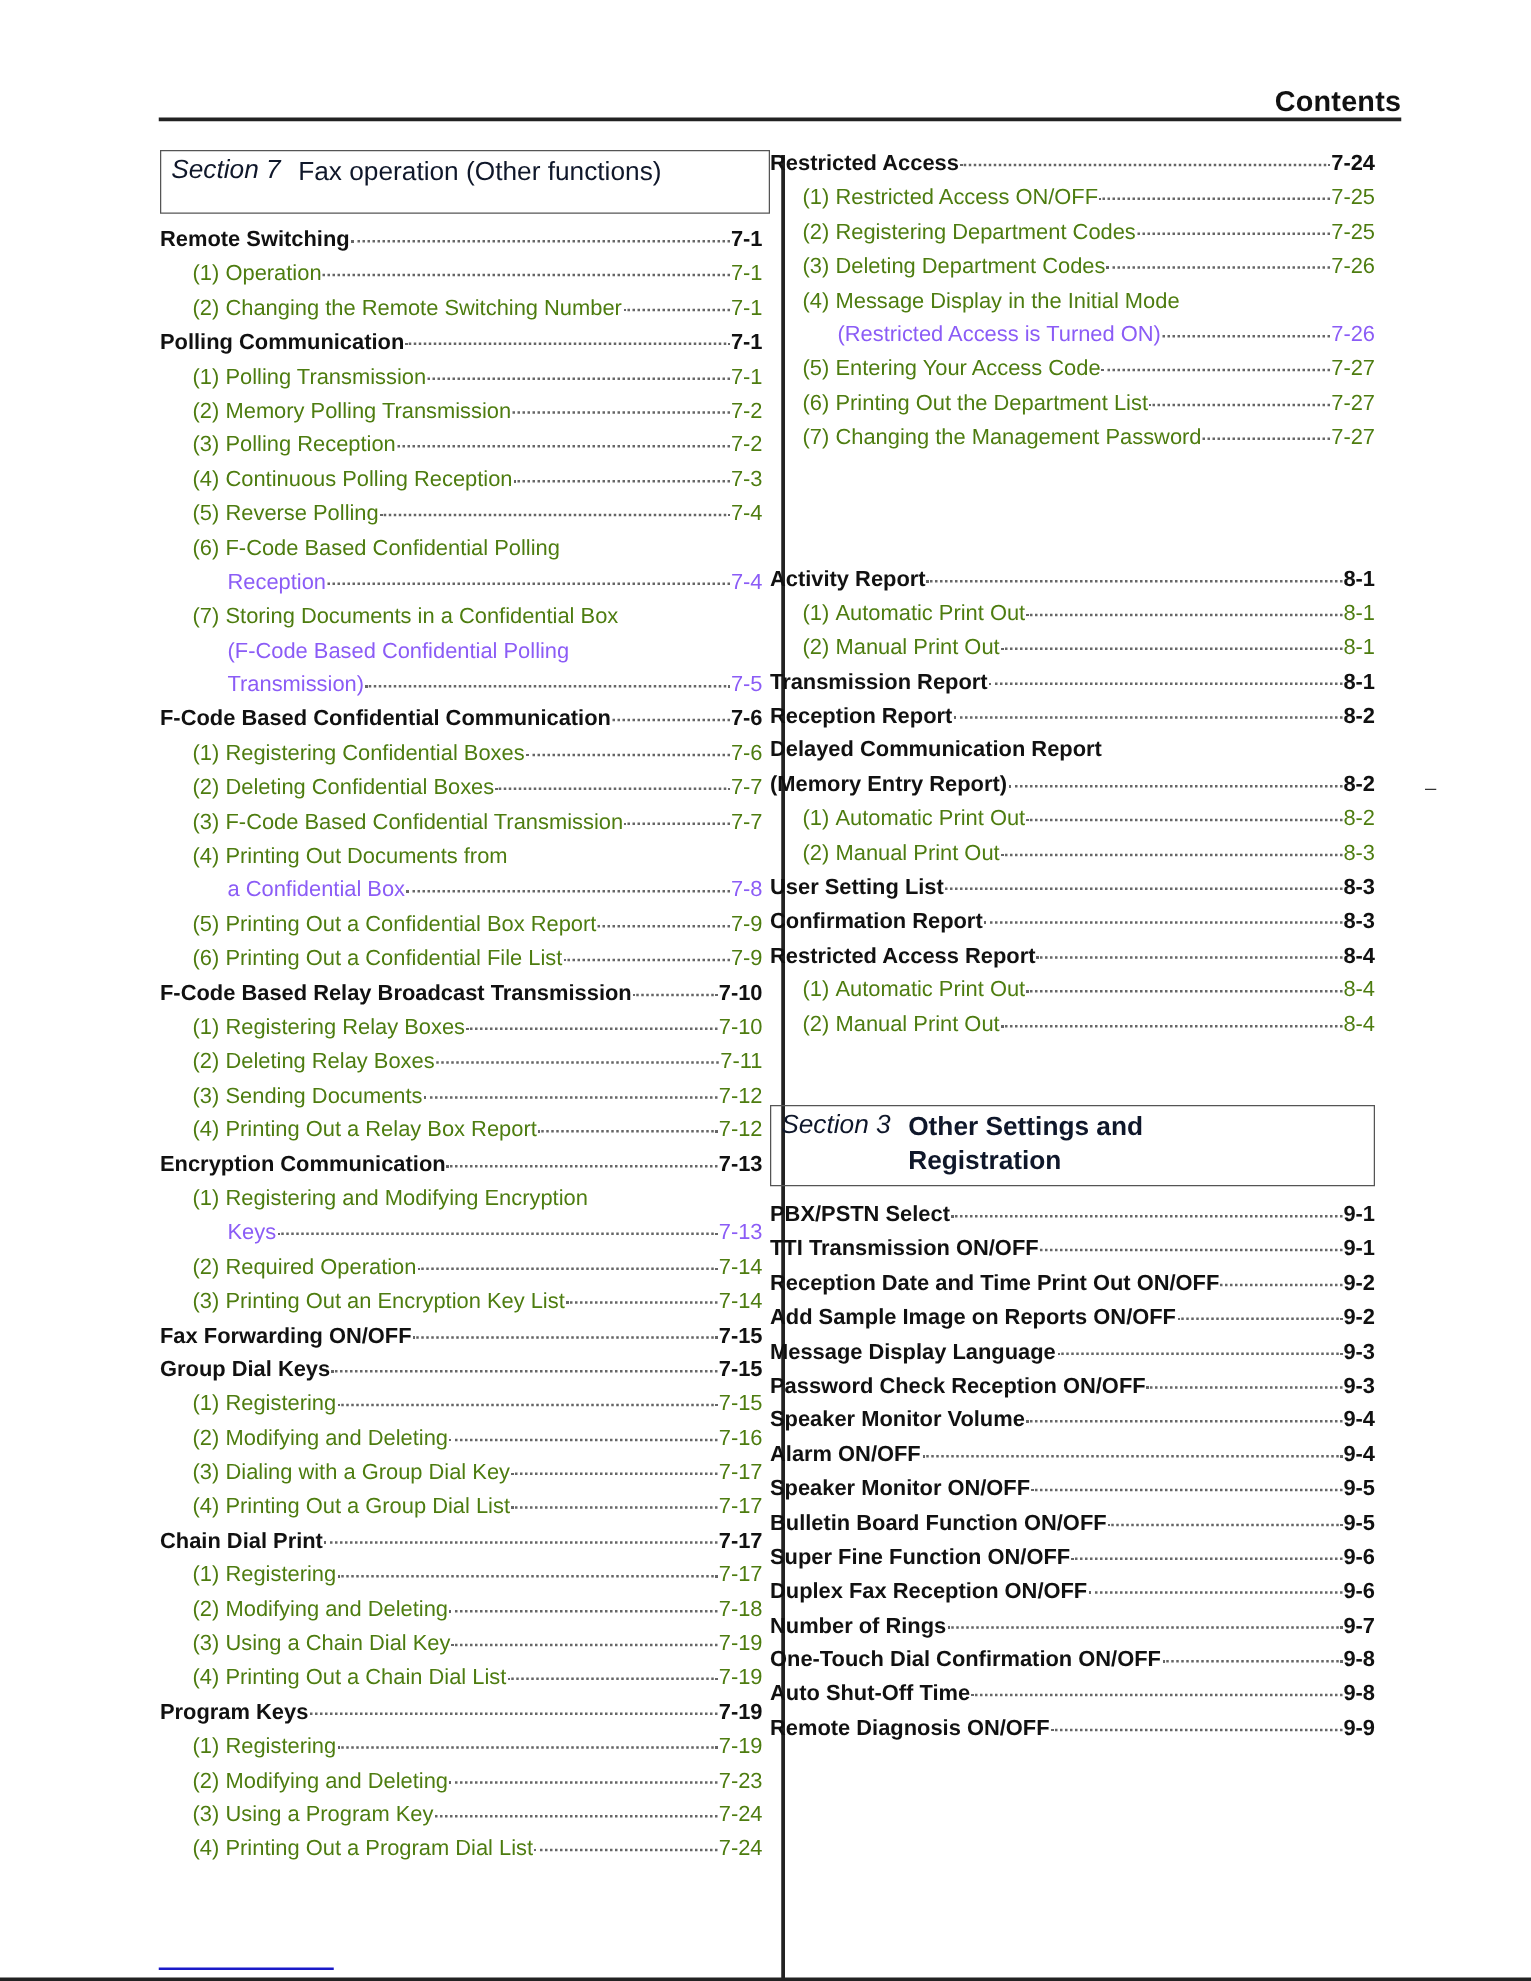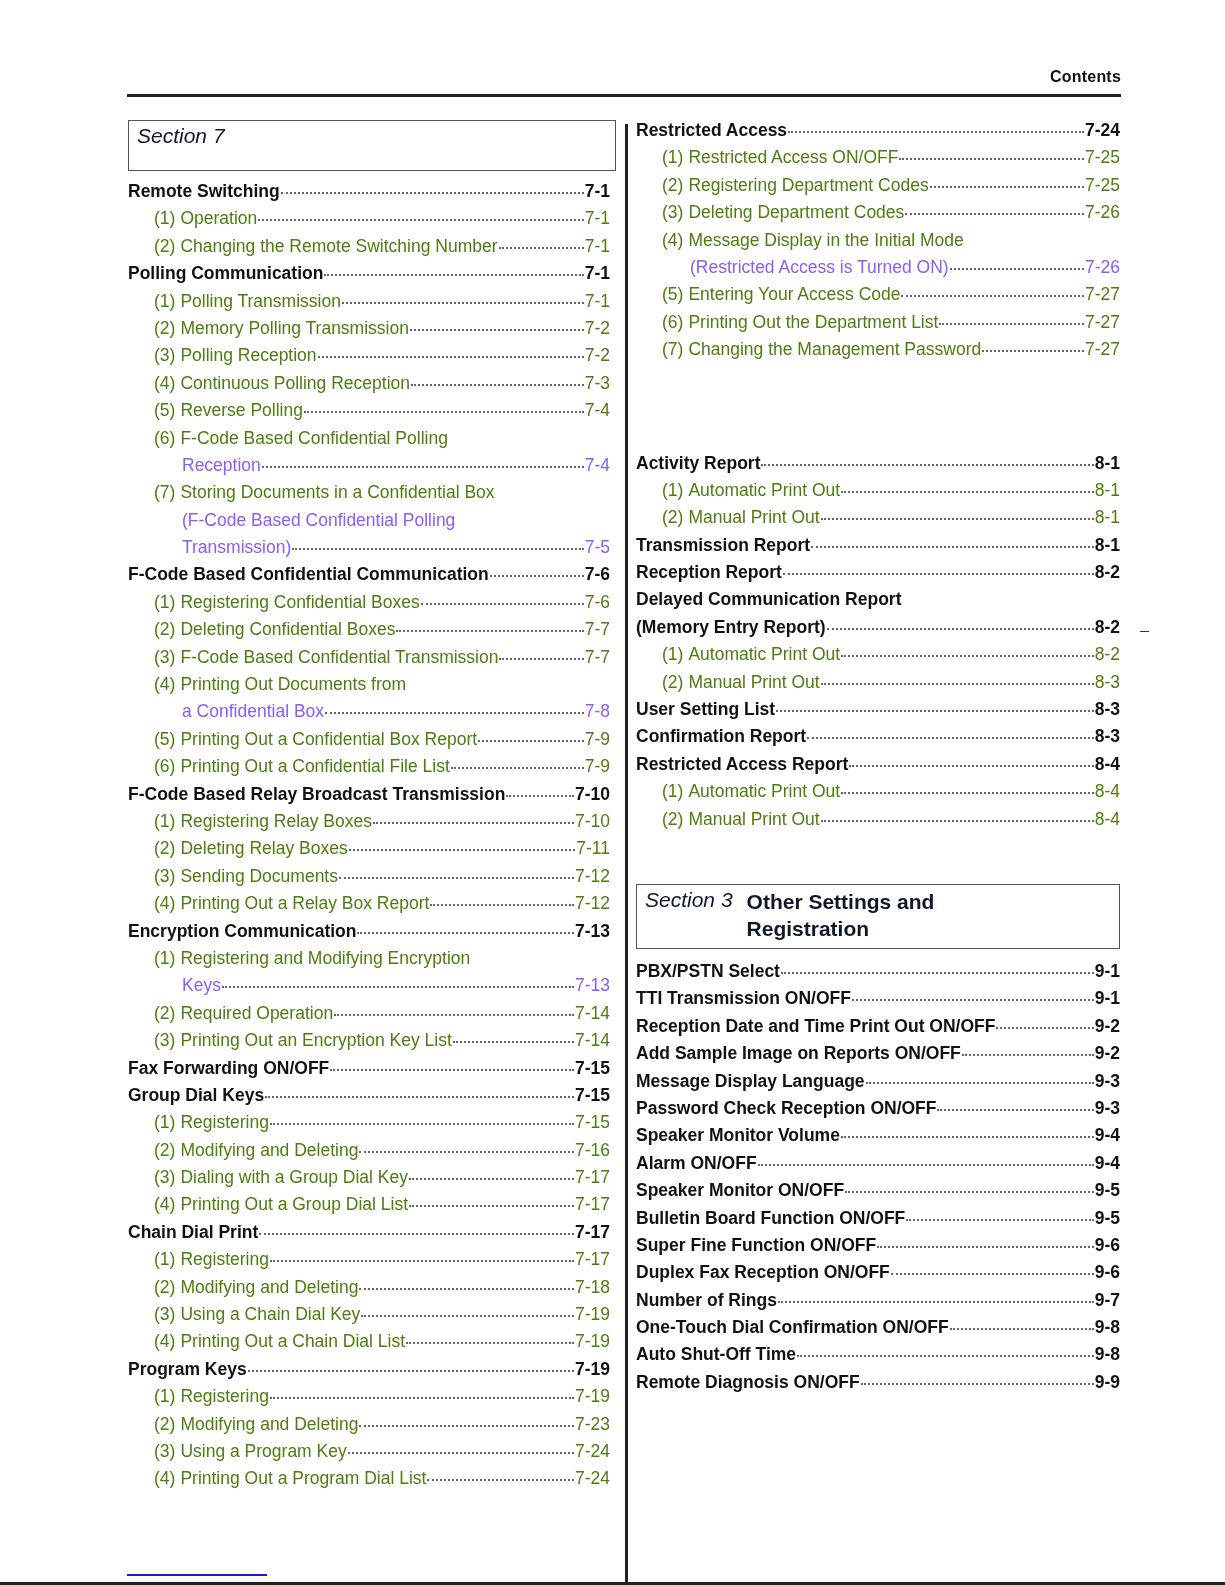--- a/index.html
+++ b/index.html
@@ -3,41 +3,41 @@
   <meta charset="utf-8">
   <style>
     html, body { margin: 0; padding: 0; background: #ffffff; }
     body {
       width: 1225px; height: 1585px; position: relative; overflow: hidden;
       font-family: "Liberation Sans", "DejaVu Sans", sans-serif;
       color: #1a1a1a;
     }
     .page-header-title {
       position: absolute; right: 104px; top: 68px;
-      font-size: 16px; font-weight: bold; letter-spacing: 0.2px; color: #111;
+      font-size: 23px; font-weight: bold; letter-spacing: 0.2px; color: #111;
     }
     .header-rule {
       position: absolute; left: 127px; right: 104px; top: 94px; height: 3px;
       background: #222;
     }
     .col-divider {
       position: absolute; left: 625px; top: 124px; width: 3px; bottom: 0;
       background: #222;
     }
     .bottom-rule {
       position: absolute; left: 0; right: 0; bottom: 0; height: 3px; background: #222;
     }
     .blue-link-line {
       position: absolute; left: 127px; top: 1574px; width: 140px; height: 2px; background: #1a1ac8;
     }
     .stray-dash { position: absolute; left: 1140px; top: 631px; width: 9px; height: 1px; background: #333; }
 
     .column { position: absolute; }
     .col-left { left: 128px; top: 120px; width: 482px; }
-    .col-right { left: 636px; top: 120px; width: 484px; }
+    .col-right { left: 616px; top: 120px; width: 484px; }
 
     .section-box {
       border: 1.5px solid #555;
       padding: 3px 8px 4px 8px;
       display: flex; align-items: flex-start;
       font-size: 21px; color: #0f172a;
     }
     .section-box .sec-label { font-style: italic; font-weight: normal; white-space: nowrap; margin-right: 14px; }
     .section-box .sec-title { font-weight: normal; line-height: 27px; }
     .section-box.big .sec-title, .section-box.big .sec-label { font-weight: bold; }
@@ -71,20 +71,21 @@
 <div class="page-header-title">Contents</div>
 <div class="header-rule"></div>
 <div class="col-divider"></div>
 <div class="stray-dash"></div>
 <div class="blue-link-line"></div>
 <div class="bottom-rule"></div>
 
 <div class="column col-left">
   <div class="section-box left-sec-box">
     <span class="sec-label">Section 7</span>
+    <span class="sec-title">Fax operation (Other functions)</span>
   </div>
   <ul class="toc-list" id="left-list">
       <li class="toc-row l1">
         <span class="lbl"><span>Remote Switching</span></span>
         <span class="dots"></span>
         <span class="pg">7-1</span>
       </li>
       <li class="toc-row l2">
         <span class="lbl"><span class="num">(1)</span><span>Operation</span></span>
         <span class="dots"></span>

